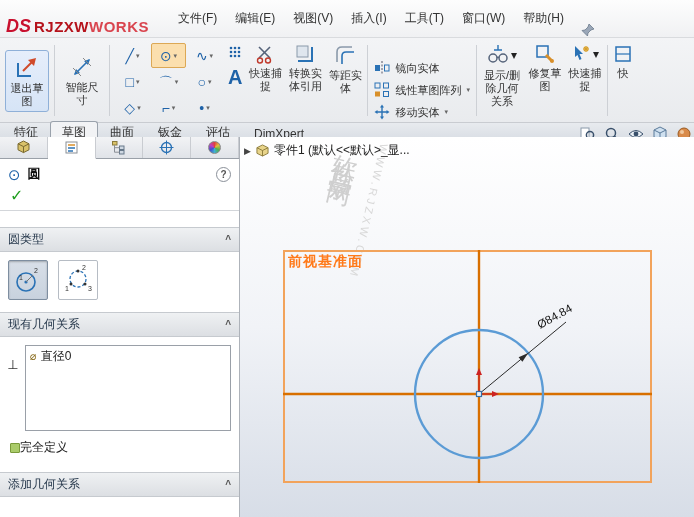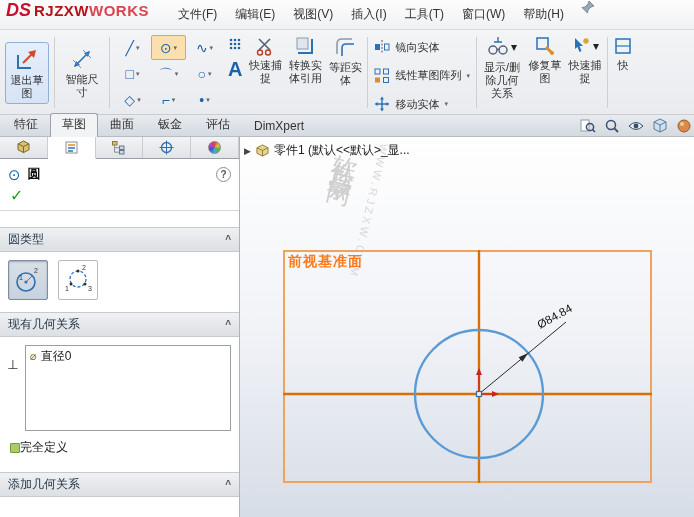--- a/index.html
+++ b/index.html
@@ -2,21 +2,21 @@
 <html><head>
 <meta charset="utf-8">
 <style>
   *{margin:0;padding:0;box-sizing:border-box}
   html,body{width:694px;height:517px;overflow:hidden}
   body{font-family:"Liberation Sans","DejaVu Sans",sans-serif;font-size:12px;color:#222;background:#fff}
   svg{display:block}
   .app{position:relative;width:694px;height:517px;background:#fff;overflow:hidden}
 
   
-  .menubar{height:30px;display:flex;align-items:flex-start;background:linear-gradient(#fdfdfd,#f0f1f3);border-bottom:1px solid #d9dbde;padding-left:6px}
+  .menubar{height:38px;display:flex;align-items:flex-end;background:linear-gradient(#fdfdfd,#f0f1f3);border-bottom:1px solid #d9dbde;padding-left:6px}
   .logo{display:flex;align-items:center;gap:3px;margin-right:20px;white-space:nowrap}
   .logo-ds{font-style:italic;font-weight:bold;font-size:18px;color:#c8102e}
   .logo-solid{font-weight:bold;font-size:15px;color:#b5121b;letter-spacing:.5px}
   .logo-works{font-weight:bold;font-size:15px;color:#d9454f;letter-spacing:.5px}
   .menus{display:flex;align-items:center;height:100%}
   .menu-item{padding:8px 9px;height:100%;display:flex;align-items:center;color:#333;cursor:default;white-space:nowrap}
   .pin{margin-left:8px;display:flex;align-items:center}
 
   
   .ribbon{height:85px;background:linear-gradient(#f3f4f6,#e9ebee);border-bottom:1px solid #c9ccd1;display:flex;align-items:stretch;padding:3px 0 2px 2px;overflow:hidden;white-space:nowrap}
@@ -28,21 +28,21 @@
   .w34{width:34px}
   .w40{width:40px}
   .toolgrid{display:grid;grid-template-columns:repeat(3,35px);grid-auto-rows:25px;gap:1px;align-content:flex-start;padding:2px 3px;flex:0 0 auto}
   .gcell{display:flex;align-items:center;justify-content:center;gap:2px;border-radius:2px;border:1px solid transparent;cursor:default}
   .gcell .glyph{font-size:14px;line-height:14px;color:#1e62a8}
   .gcell .dd{font-size:7px;color:#666}
   .gcell.active{background:#fbdfae;border:1px solid #dca855}
   .minicol{display:flex;flex-direction:column;align-items:center;justify-content:flex-start;gap:8px;padding:4px 3px;flex:0 0 auto}
   .textA{font-size:20px;font-weight:bold;color:#1e62a8;line-height:20px}
   .vbtn{display:flex;flex-direction:column;align-items:center;gap:3px;padding:3px 3px;flex:0 0 auto;border-radius:3px}
-  .stackgroup{display:flex;flex-direction:column;justify-content:space-between;gap:6px;padding:6px 4px 0 4px;flex:0 0 auto}
+  .stackgroup{display:flex;flex-direction:column;justify-content:flex-end;gap:6px;padding:6px 4px 0 4px;flex:0 0 auto}
   .hbtn{display:flex;align-items:center;gap:5px;font-size:11px;color:#333}
   .hbtn .dd{font-size:7px;color:#666}
   .iconrow{display:flex;align-items:center;gap:2px}
 
   
   .tabbar{height:22px;background:linear-gradient(#e8ebef,#d5dae1);display:flex;align-items:flex-end;padding-left:2px;border-bottom:1px solid #b7bcc3;position:relative}
   .tab{padding:2px 11px 3px 11px;font-size:12px;color:#333;border:1px solid transparent;border-bottom:none;border-radius:3px 3px 0 0;cursor:default}
   .tab.active{background:#f2f3f5;border-color:#9aa2ac;margin-bottom:-1px;padding-bottom:4px}
   .tabbar-icons{position:absolute;right:0;top:2px;display:flex;gap:7px;align-items:center;padding-right:2px}
   .tbicon{width:17px;height:17px;display:flex;align-items:center;justify-content:center}

